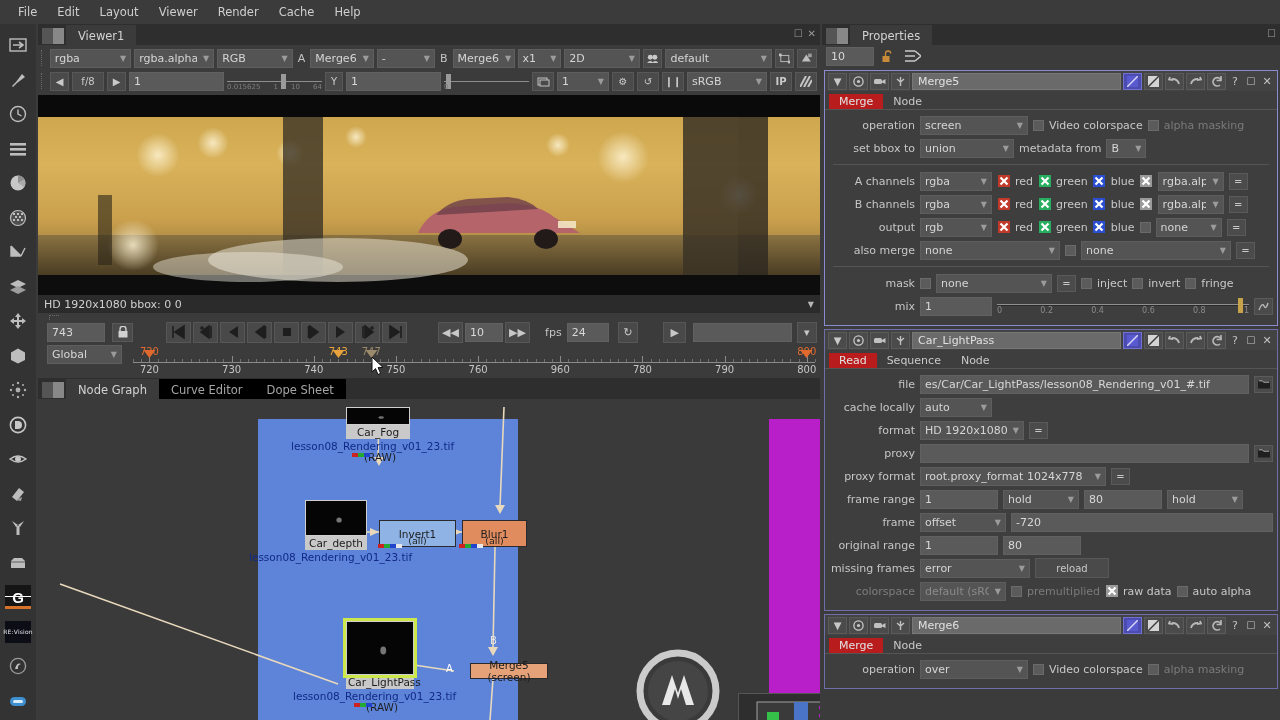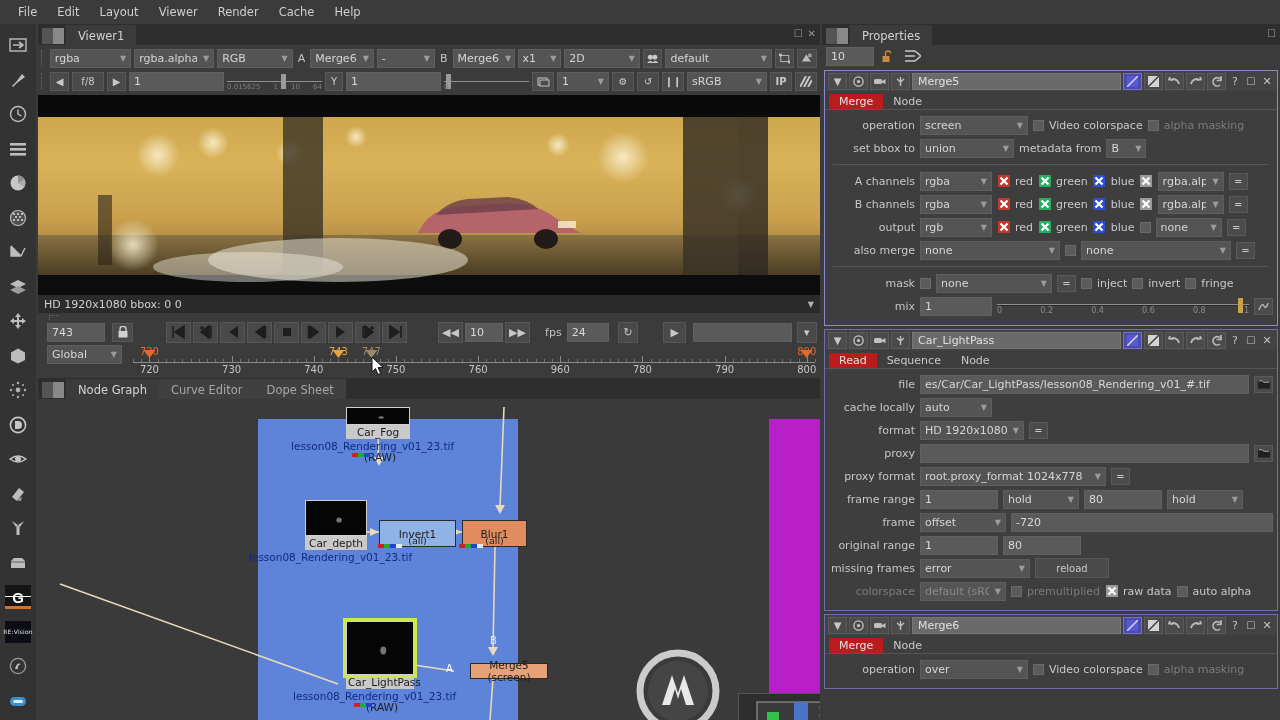--- a/index.html
+++ b/index.html
@@ -20,21 +20,21 @@
   
   .rail { position:absolute; left:0; top:24px; width:36px; height:696px; background:#333333; display:flex; flex-direction:column; align-items:center; padding-top:6px; }
   .rail .ricon { width:30px; height:32px; margin-bottom:4px; display:flex; align-items:center; justify-content:center; color:#b9b9b9; }
   .rail svg { display:block; }
 
   
   .viewer { position:absolute; left:38px; top:24px; width:782px; height:352px; background:#3b3b3b; }
   .tabrow { height:21px; background:#2e2e2e; display:flex; align-items:flex-end; position:relative; }
   .tabhandle { width:22px; height:16px; margin:0 2px 1px 4px; background:linear-gradient(90deg,#555 0 50%,#888 50% 100%); }
   .tab { height:20px; padding:2px 12px 0 12px; background:#3b3b3b; color:#d2d2d2; font-size:11.5px; line-height:18px; }
-  .tab.inactive { background:#404040; color:#a5a5a5; }
+  .tab.inactive { background:#000000; color:#a5a5a5; }
   .tabrow .tbtns { position:absolute; right:4px; top:4px; display:flex; gap:5px; color:#9a9a9a; font-size:10px; }
 
   .vtools { background:#3b3b3b; padding:2px 3px; }
   .vrow { display:flex; align-items:center; height:22px; gap:3px; margin-bottom:1px; }
   .grip { width:6px; height:16px; background:transparent; border-left:1px dotted #6a6a6a; }
   .combo { height:19px; background:#545454; border:1px solid #5e5e5e; color:#d5d5d5; font-size:11px; display:flex; align-items:center; padding:0 4px; position:relative; }
   .combo .arr { margin-left:auto; padding-left:6px; color:#9b9b9b; font-size:8px; }
   .field { height:19px; background:#5a5a5a; border:1px solid #616161; color:#d8d8d8; font-size:11px; display:flex; align-items:center; padding:0 4px; }
   .btn { height:19px; min-width:19px; background:#4a4a4a; border:1px solid #585858; display:flex; align-items:center; justify-content:center; color:#c9c9c9; font-size:10px; padding:0 3px; }
   .lbl { color:#c4c4c4; font-size:11px; padding:0 2px; }

